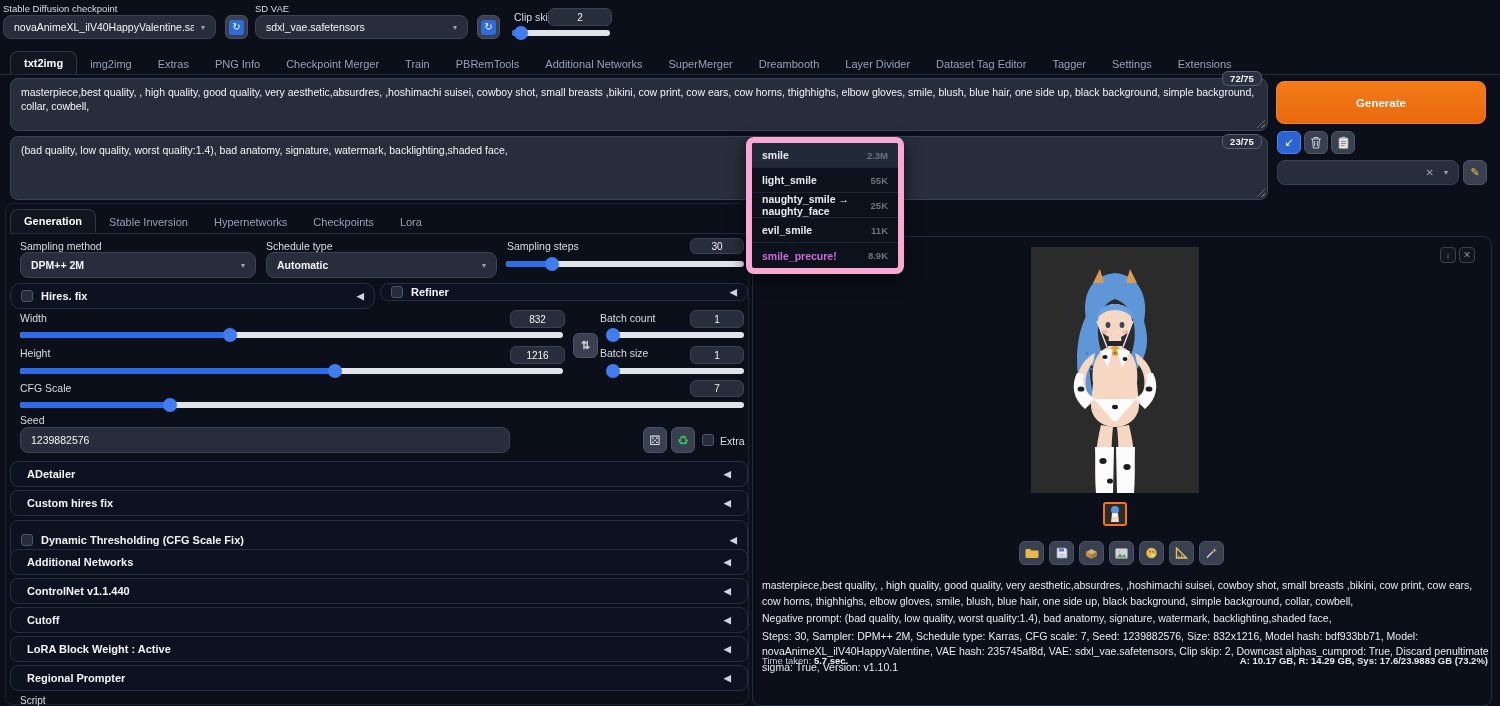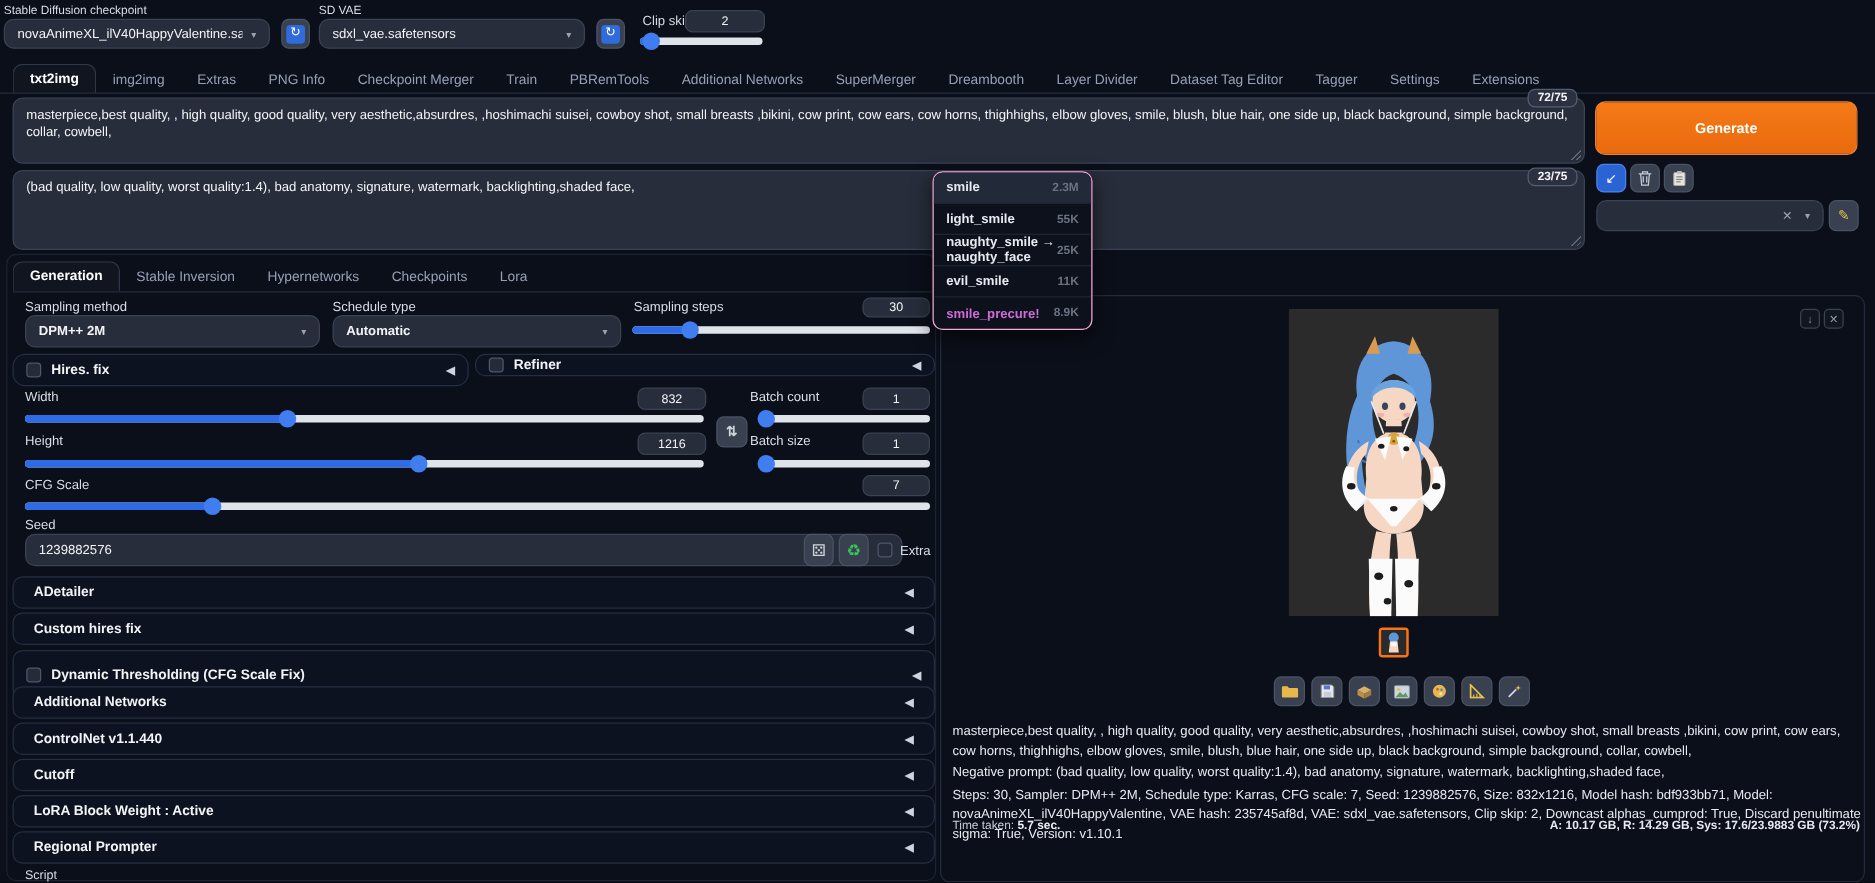--- a/index.html
+++ b/index.html
@@ -140,21 +140,21 @@
     <div class="resize-grip"></div>
   </div>
   <div class="abs counter" style="left:1222px; top:71px; width:40px; height:15px;">72/75</div>
 
   <div class="abs txtarea" style="left:10px; top:136px; width:1258px; height:64px;">
     <span>(bad quality, low quality, worst quality:1.4), bad anatomy, signature, watermark,  backlighting,shaded face,</span>
     <div class="resize-grip"></div>
   </div>
   <div class="abs counter" style="left:1222px; top:134px; width:40px; height:15px;">23/75</div>
 
-  <div class="abs" style="left:746px; top:137px; width:128px; background:#0c111c; border:1px solid #f9a8d4; border-radius:8px; overflow:hidden; box-shadow:0 6px 16px rgba(0,0,0,.6); z-index:30;">
+  <div class="abs" style="left:746px; top:137px; width:158px; background:#0c111c; border:6px solid #f9a8d4; border-radius:8px; overflow:hidden; box-shadow:0 6px 16px rgba(0,0,0,.6); z-index:30;">
     <div class="ac-item sel">
       <span>smile</span>
       <span class="cnt">2.3M</span>
     </div>
     <div class="ac-item">
       <span>light_smile</span>
       <span class="cnt">55K</span>
     </div>
     <div class="ac-item">
       <span>naughty_smile → naughty_face</span>
@@ -276,21 +276,21 @@
 
   <div class="abs lbl" style="left:20px; top:382px;">CFG Scale</div>
   <div class="abs vbox" style="left:690px; top:380px; width:54px; height:17px;">7</div>
   <div class="abs slider" style="left:20px; top:398px; width:724px;">
     <div class="track"></div>
       <div class="fill" style="width:20.7%;"></div>
       <div class="knob" style="left:20.7%;"></div>
   </div>
 
   <div class="abs lbl" style="left:20px; top:414px;">Seed</div>
-  <div class="abs dd" style="left:20px; top:427px; width:702px; height:26px; border-radius:8px;">
+  <div class="abs dd" style="left:20px; top:427px; width:490px; height:26px; border-radius:8px;">
     <span>1239882576</span>
   </div>
   <div class="abs btn-sm" style="left:643px; top:427px; width:24px; height:26px; font-size:13px;">
     <span>⚄</span>
   </div>
   <div class="abs btn-sm" style="left:671px; top:427px; width:24px; height:26px; color:#34c759; font-size:13px;">
     <span>♻</span>
   </div>
   <span class="abs check" style="left:702px; top:434px;"></span>
   <div class="abs lbl" style="left:720px; top:435px;">Extra</div>

